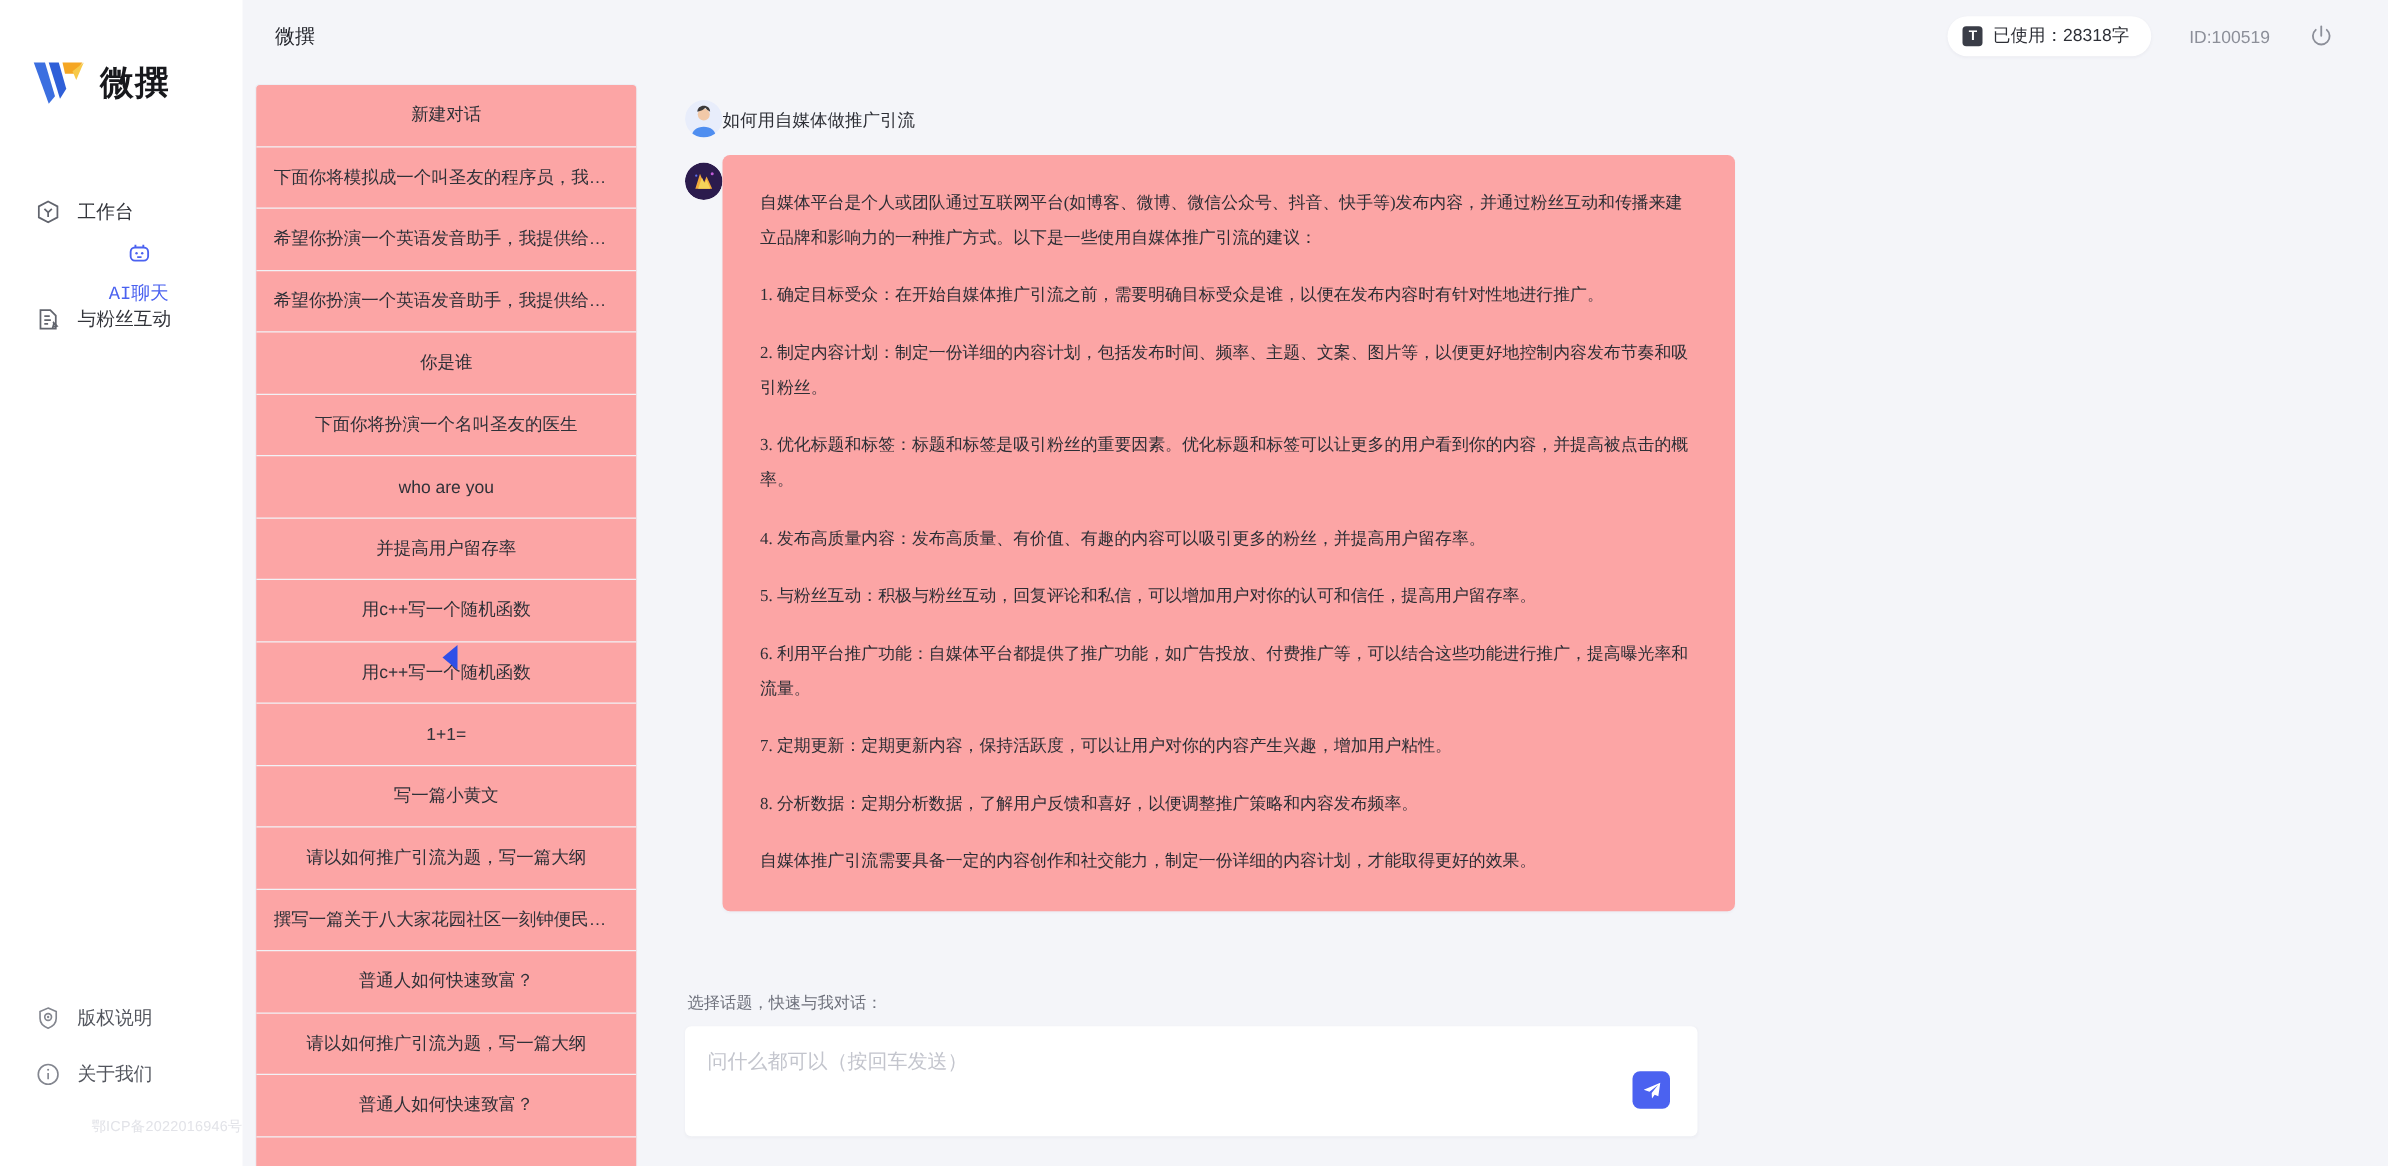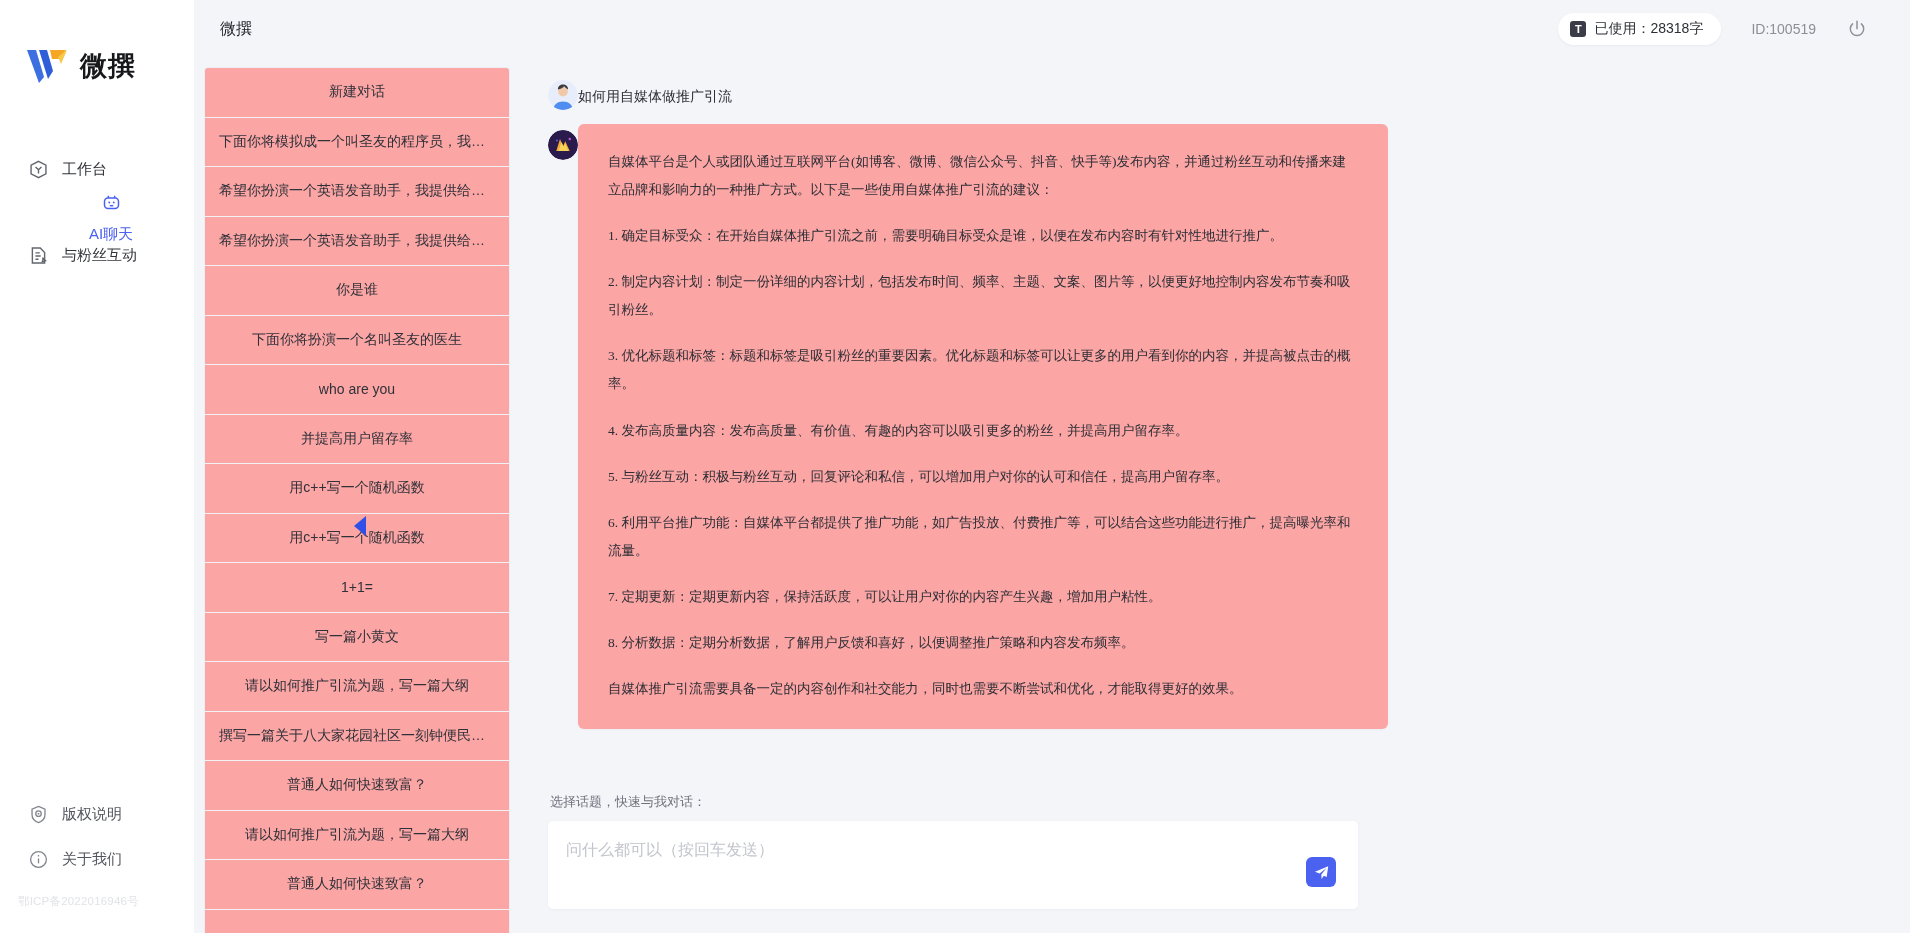--- a/index.html
+++ b/index.html
@@ -46,25 +46,26 @@
   .nav-item {
     display: flex;
     align-items: center;
     gap: 13px;
     height: 42px;
     padding-left: 28px;
     color: #32343a;
     font-size: 15px;
     cursor: pointer;
     margin-bottom: 1px;
+    font-family: Liberation Mono, monospace;
   }
   .nav-item .nic { width: 21px; height: 21px; flex: 0 0 21px; display:block; }
   .nav-item.active { color: #4b62f0; flex-direction: column; }
   .nav-spacer { flex: 1 1 auto; }
-  .nav-bottom { padding-bottom: 8px; }
+  .nav-bottom { padding-bottom: 8px; text-align: right; }
   .nav-bottom .nav-item { color: #52555d; font-size: 15px; height: 44px; }
   .icp {
     font-size: 11.5px;
     color: #e2e3e8;
     padding: 12px 0 16px 18px;
     letter-spacing: 0.2px;
     white-space: nowrap;
   }
 
   
@@ -457,21 +458,21 @@
             <div class="ai-bubble" id="ai-bubble">
                 <p>自媒体平台是个人或团队通过互联网平台(如博客、微博、微信公众号、抖音、快手等)发布内容，并通过粉丝互动和传播来建立品牌和影响力的一种推广方式。以下是一些使用自媒体推广引流的建议：</p>
                 <p>1. 确定目标受众：在开始自媒体推广引流之前，需要明确目标受众是谁，以便在发布内容时有针对性地进行推广。</p>
                 <p>2. 制定内容计划：制定一份详细的内容计划，包括发布时间、频率、主题、文案、图片等，以便更好地控制内容发布节奏和吸引粉丝。</p>
                 <p>3. 优化标题和标签：标题和标签是吸引粉丝的重要因素。优化标题和标签可以让更多的用户看到你的内容，并提高被点击的概率。</p>
                 <p>4. 发布高质量内容：发布高质量、有价值、有趣的内容可以吸引更多的粉丝，并提高用户留存率。</p>
                 <p>5. 与粉丝互动：积极与粉丝互动，回复评论和私信，可以增加用户对你的认可和信任，提高用户留存率。</p>
                 <p>6. 利用平台推广功能：自媒体平台都提供了推广功能，如广告投放、付费推广等，可以结合这些功能进行推广，提高曝光率和流量。</p>
                 <p>7. 定期更新：定期更新内容，保持活跃度，可以让用户对你的内容产生兴趣，增加用户粘性。</p>
                 <p>8. 分析数据：定期分析数据，了解用户反馈和喜好，以便调整推广策略和内容发布频率。</p>
-                <p>自媒体推广引流需要具备一定的内容创作和社交能力，同时也需要不断尝试和优化，才能取得更好的效果。</p>
+                <p>自媒体推广引流需要具备一定的内容创作和社交能力，制定一份详细的内容计划，才能取得更好的效果。</p>
               </div>
           </div>
 
         </div>
 
         <div class="composer">
           <div class="composer-label">选择话题，快速与我对话：</div>
           <div class="input-wrap">
             <textarea placeholder="问什么都可以（按回车发送）" style=""></textarea>
             <button class="send-btn">

